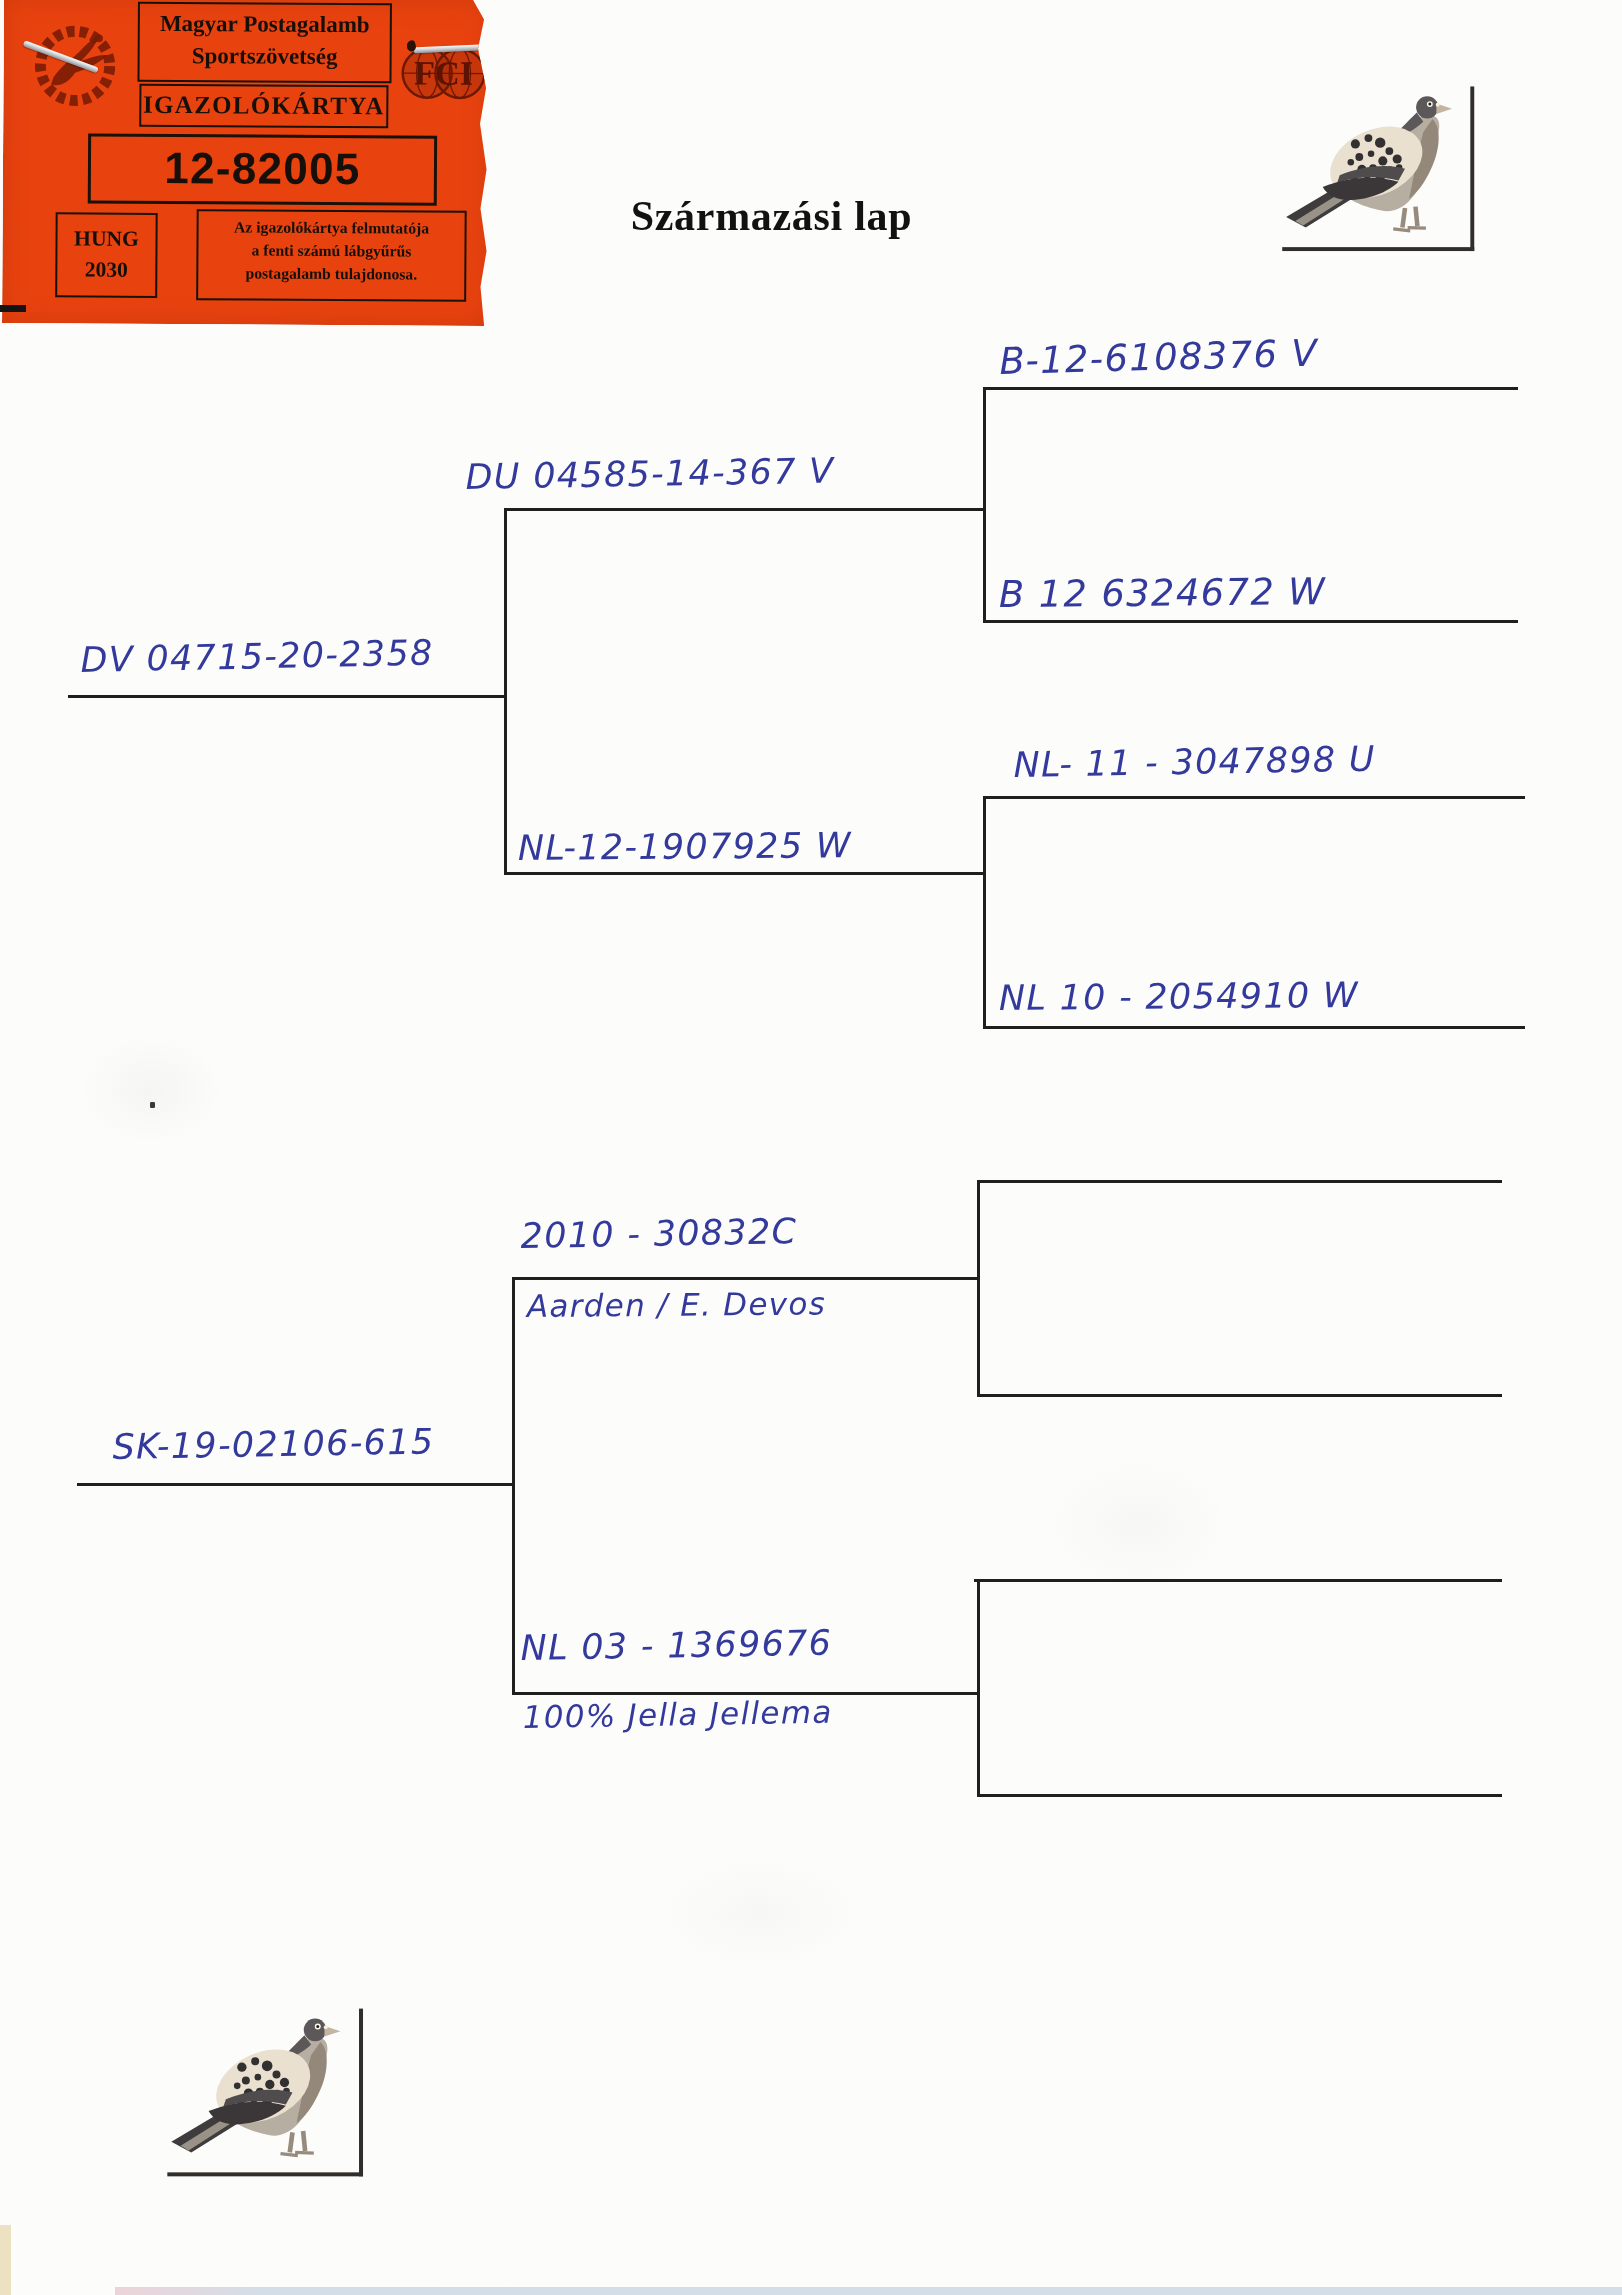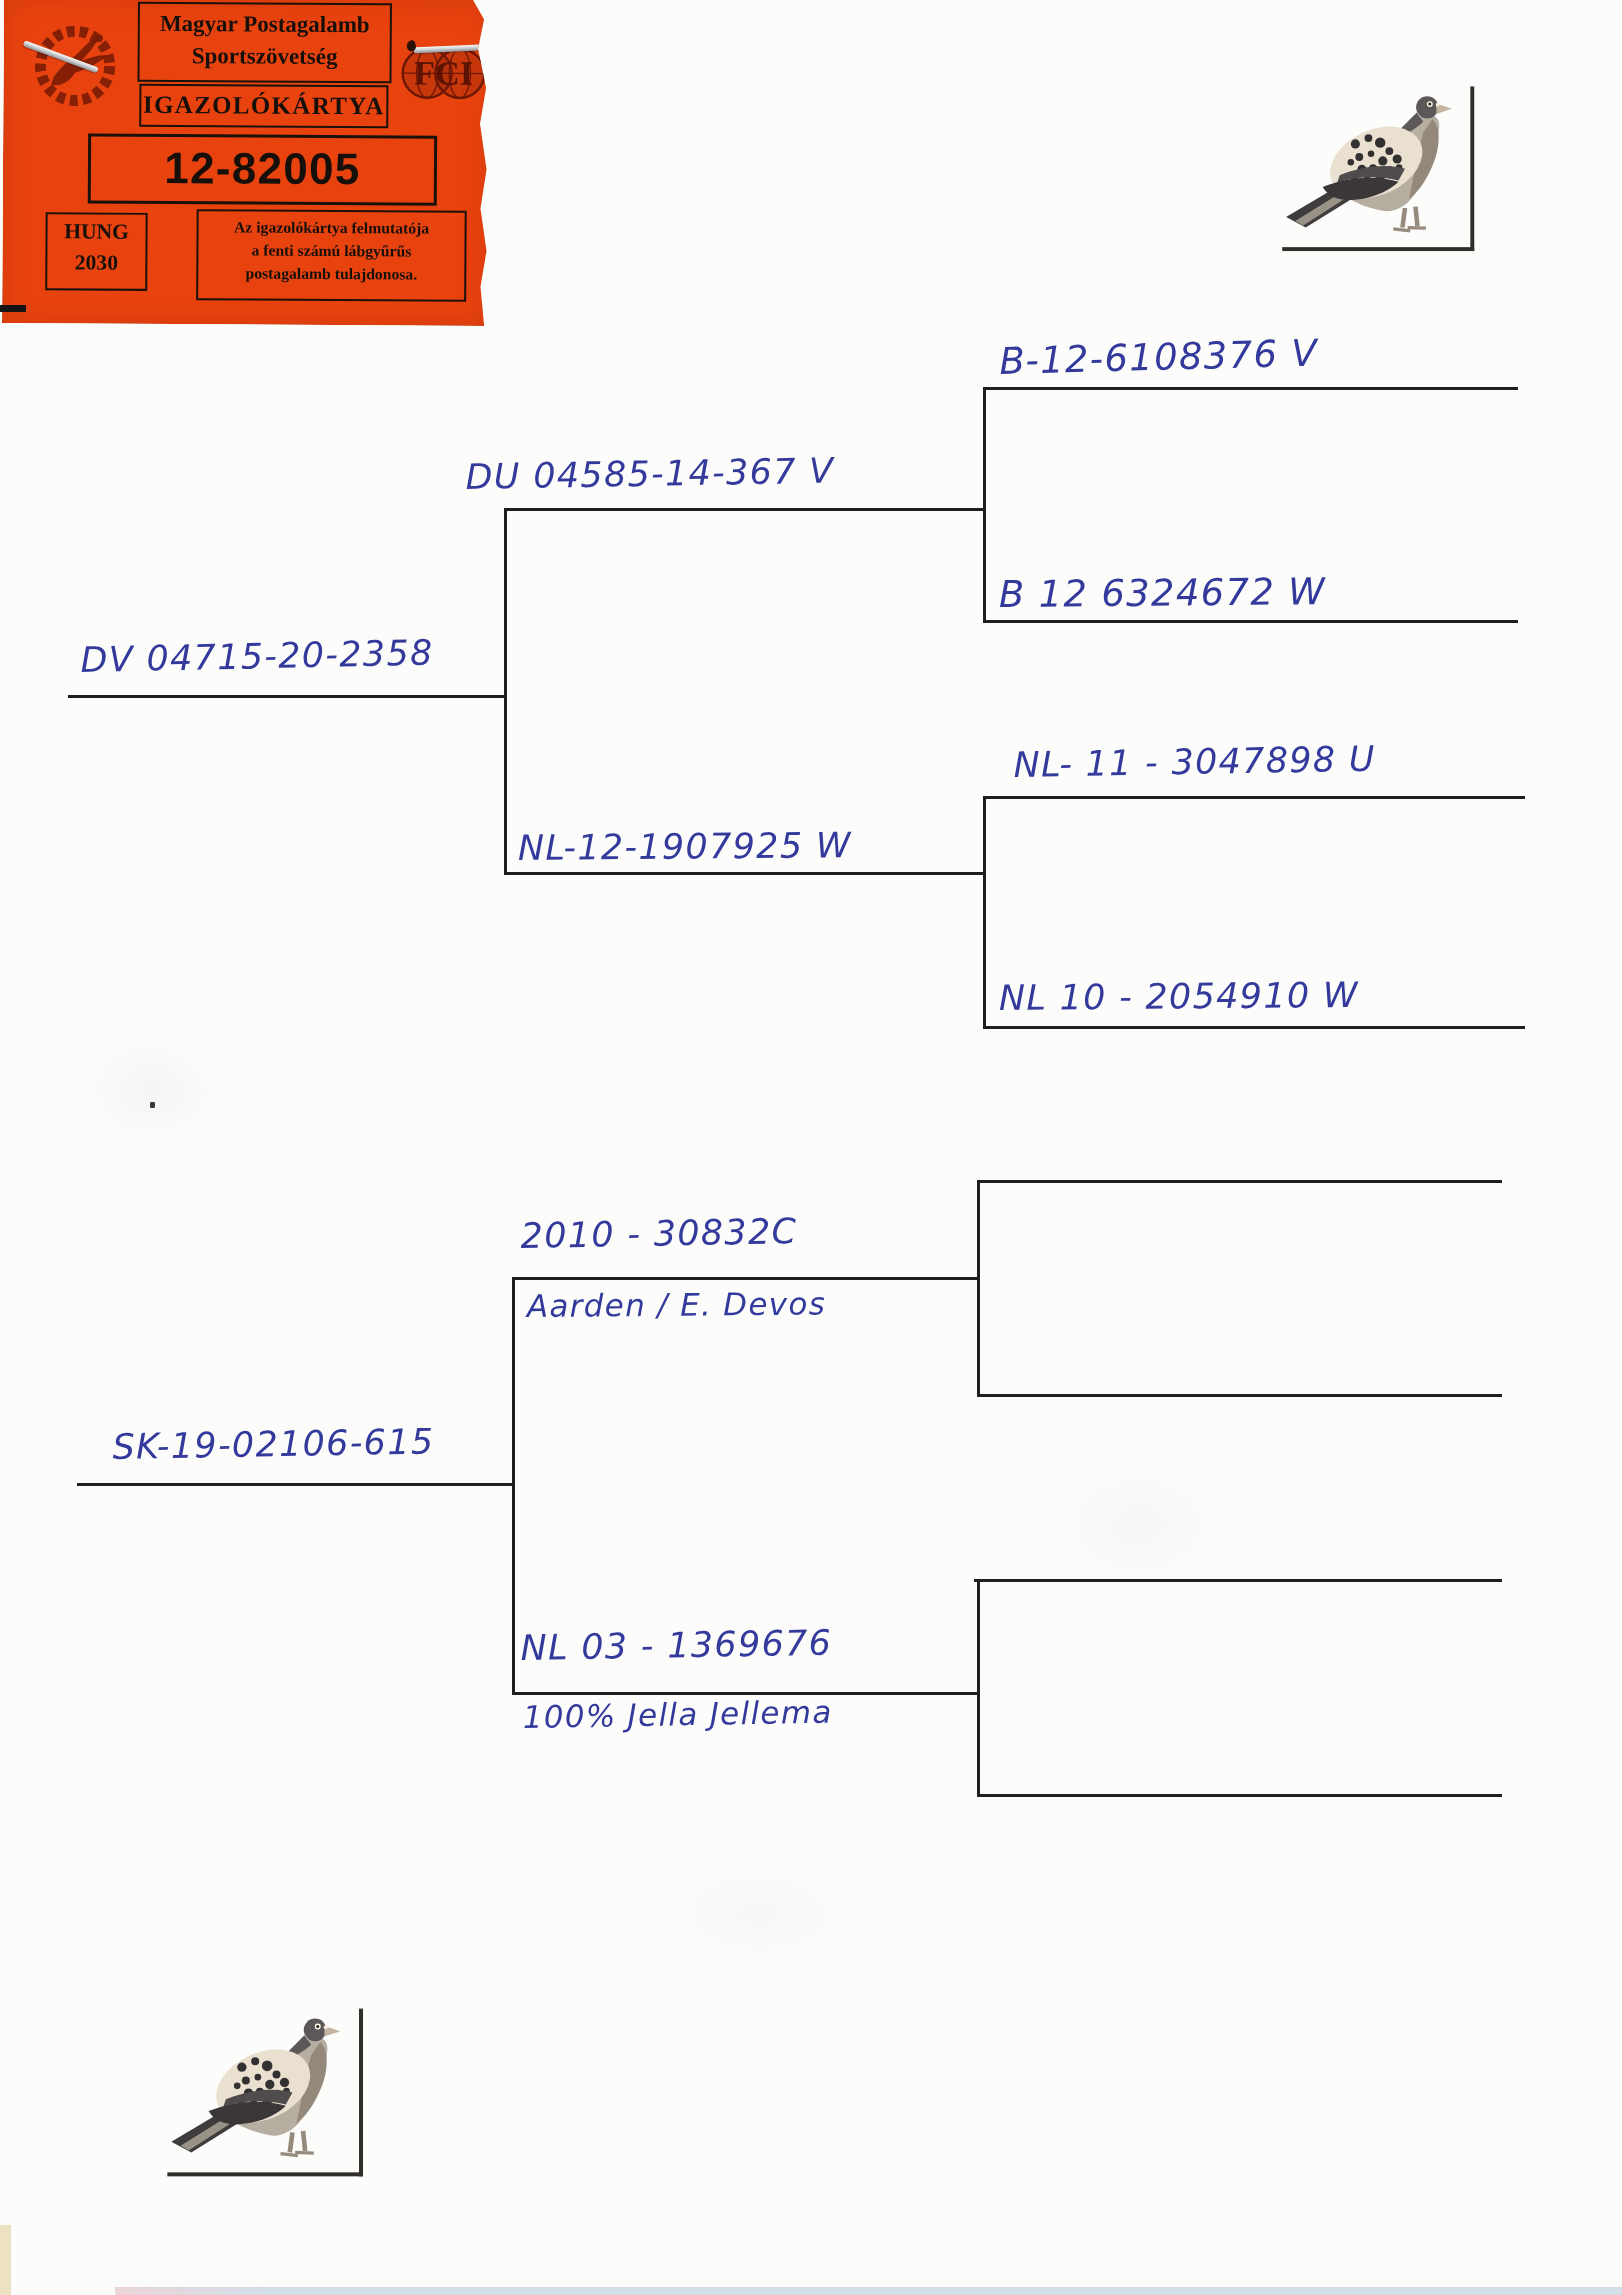--- a/index.html
+++ b/index.html
@@ -18,21 +18,21 @@
   .card{position:absolute;left:3.9px;top:-2.6px;width:486px;height:326px;background:#e8430f;
         transform:rotate(.35deg);transform-origin:top left;z-index:5;
         box-shadow:inset 0 0 26px rgba(140,30,0,.25), 1.3px 2px 3.9px rgba(0,0,0,.25);
         clip-path:polygon(0% 0%,96.5% 0%,98.8% 6%,97.6% 15%,99.3% 27%,98.1% 38%,99.5% 52%,98.3% 64%,99.6% 77%,98.4% 88%,99.2% 100%,0% 100%);}
   .cbox{position:absolute;border:2.6px solid #1a110a;color:#17100a;text-align:center;
         font-family:"Liberation Serif",serif;font-weight:bold;}
   .card-fed{left:134px;top:3.9px;width:250px;height:72px;font-size:23px;line-height:1.4;padding-top:3.9px;}
   .card-type{left:136px;top:86px;width:245px;height:39px;font-size:25px;line-height:38px;letter-spacing:1.3px;}
   .card-num{left:85px;top:136px;width:343px;height:64px;border-width:3.3px;
         font-family:"Liberation Sans",sans-serif;font-size:44px;line-height:62px;letter-spacing:1.3px;}
-  .card-hung{left:43px;top:215px;width:98px;height:72px;font-size:21.6px;line-height:1.45;padding-top:2px;}
+  .card-hung{left:53px;top:215px;width:98px;height:72px;font-size:21.6px;line-height:1.45;padding-top:9px;}
   .card-holder{left:194px;top:211px;width:266px;height:82px;font-size:15.7px;line-height:1.45;padding-top:5.2px;}
   .emblem{position:absolute;}
   .staple{position:absolute;height:5.9px;border-radius:3.3px;
         background:linear-gradient(180deg,#fafafa 0%,#ced2d5 45%,#8d9195 100%);
         box-shadow:0 0.7px 1.3px rgba(60,10,0,.5);}
   .staple-mark{position:absolute;width:9.2px;height:10.5px;background:#2a1206;border-radius:60% 40% 50% 50%;}
 
   
   .title{position:absolute;left:575px;top:192px;width:393px;text-align:center;margin:0;
         font-family:"Liberation Serif",serif;font-weight:bold;font-size:42px;color:#121212;letter-spacing:0.7px;}
@@ -102,20 +102,21 @@
     </div>
     <div class="cbox card-holder">
       <div>Az igazolókártya felmutatója</div>
       <div>a fenti számú lábgyűrűs</div>
       <div>postagalamb tulajdonosa.</div>
     </div>
   </div>
 
   <div class="corner-dash"></div>
 
+  <h1 class="title">Származási lap</h1>
 
   <div class="photo" style="left:1277px;top:59px;width:209px;height:196px;">
     <svg width="209" height="196" viewBox="0 0 320 300">
       <rect x="296" y="42" width="6" height="252" fill="#2e2b28"></rect>
       <rect x="8" y="288" width="294" height="6" fill="#2e2b28"></rect>
       <path d="M14,242 L98,192 L118,212 L44,258 Z" fill="#3b3840"></path>
       <path d="M28,248 L102,202 L110,210 L40,255 Z" fill="#8f8b86"></path>
       <path d="M96,196 C120,150 170,120 205,96 C232,78 252,84 248,108 C244,132 236,170 210,208 C196,228 176,236 160,232 C130,226 102,214 96,196 Z" fill="#aaa59e"></path>
       <path d="M238,92 C252,104 250,140 236,168 C226,190 214,206 202,214 C210,180 216,140 224,112 Z" fill="#8d8078"></path>
       <path d="M214,82 C200,96 186,110 176,122 C192,118 212,108 224,96 Z" fill="#55525c"></path>

